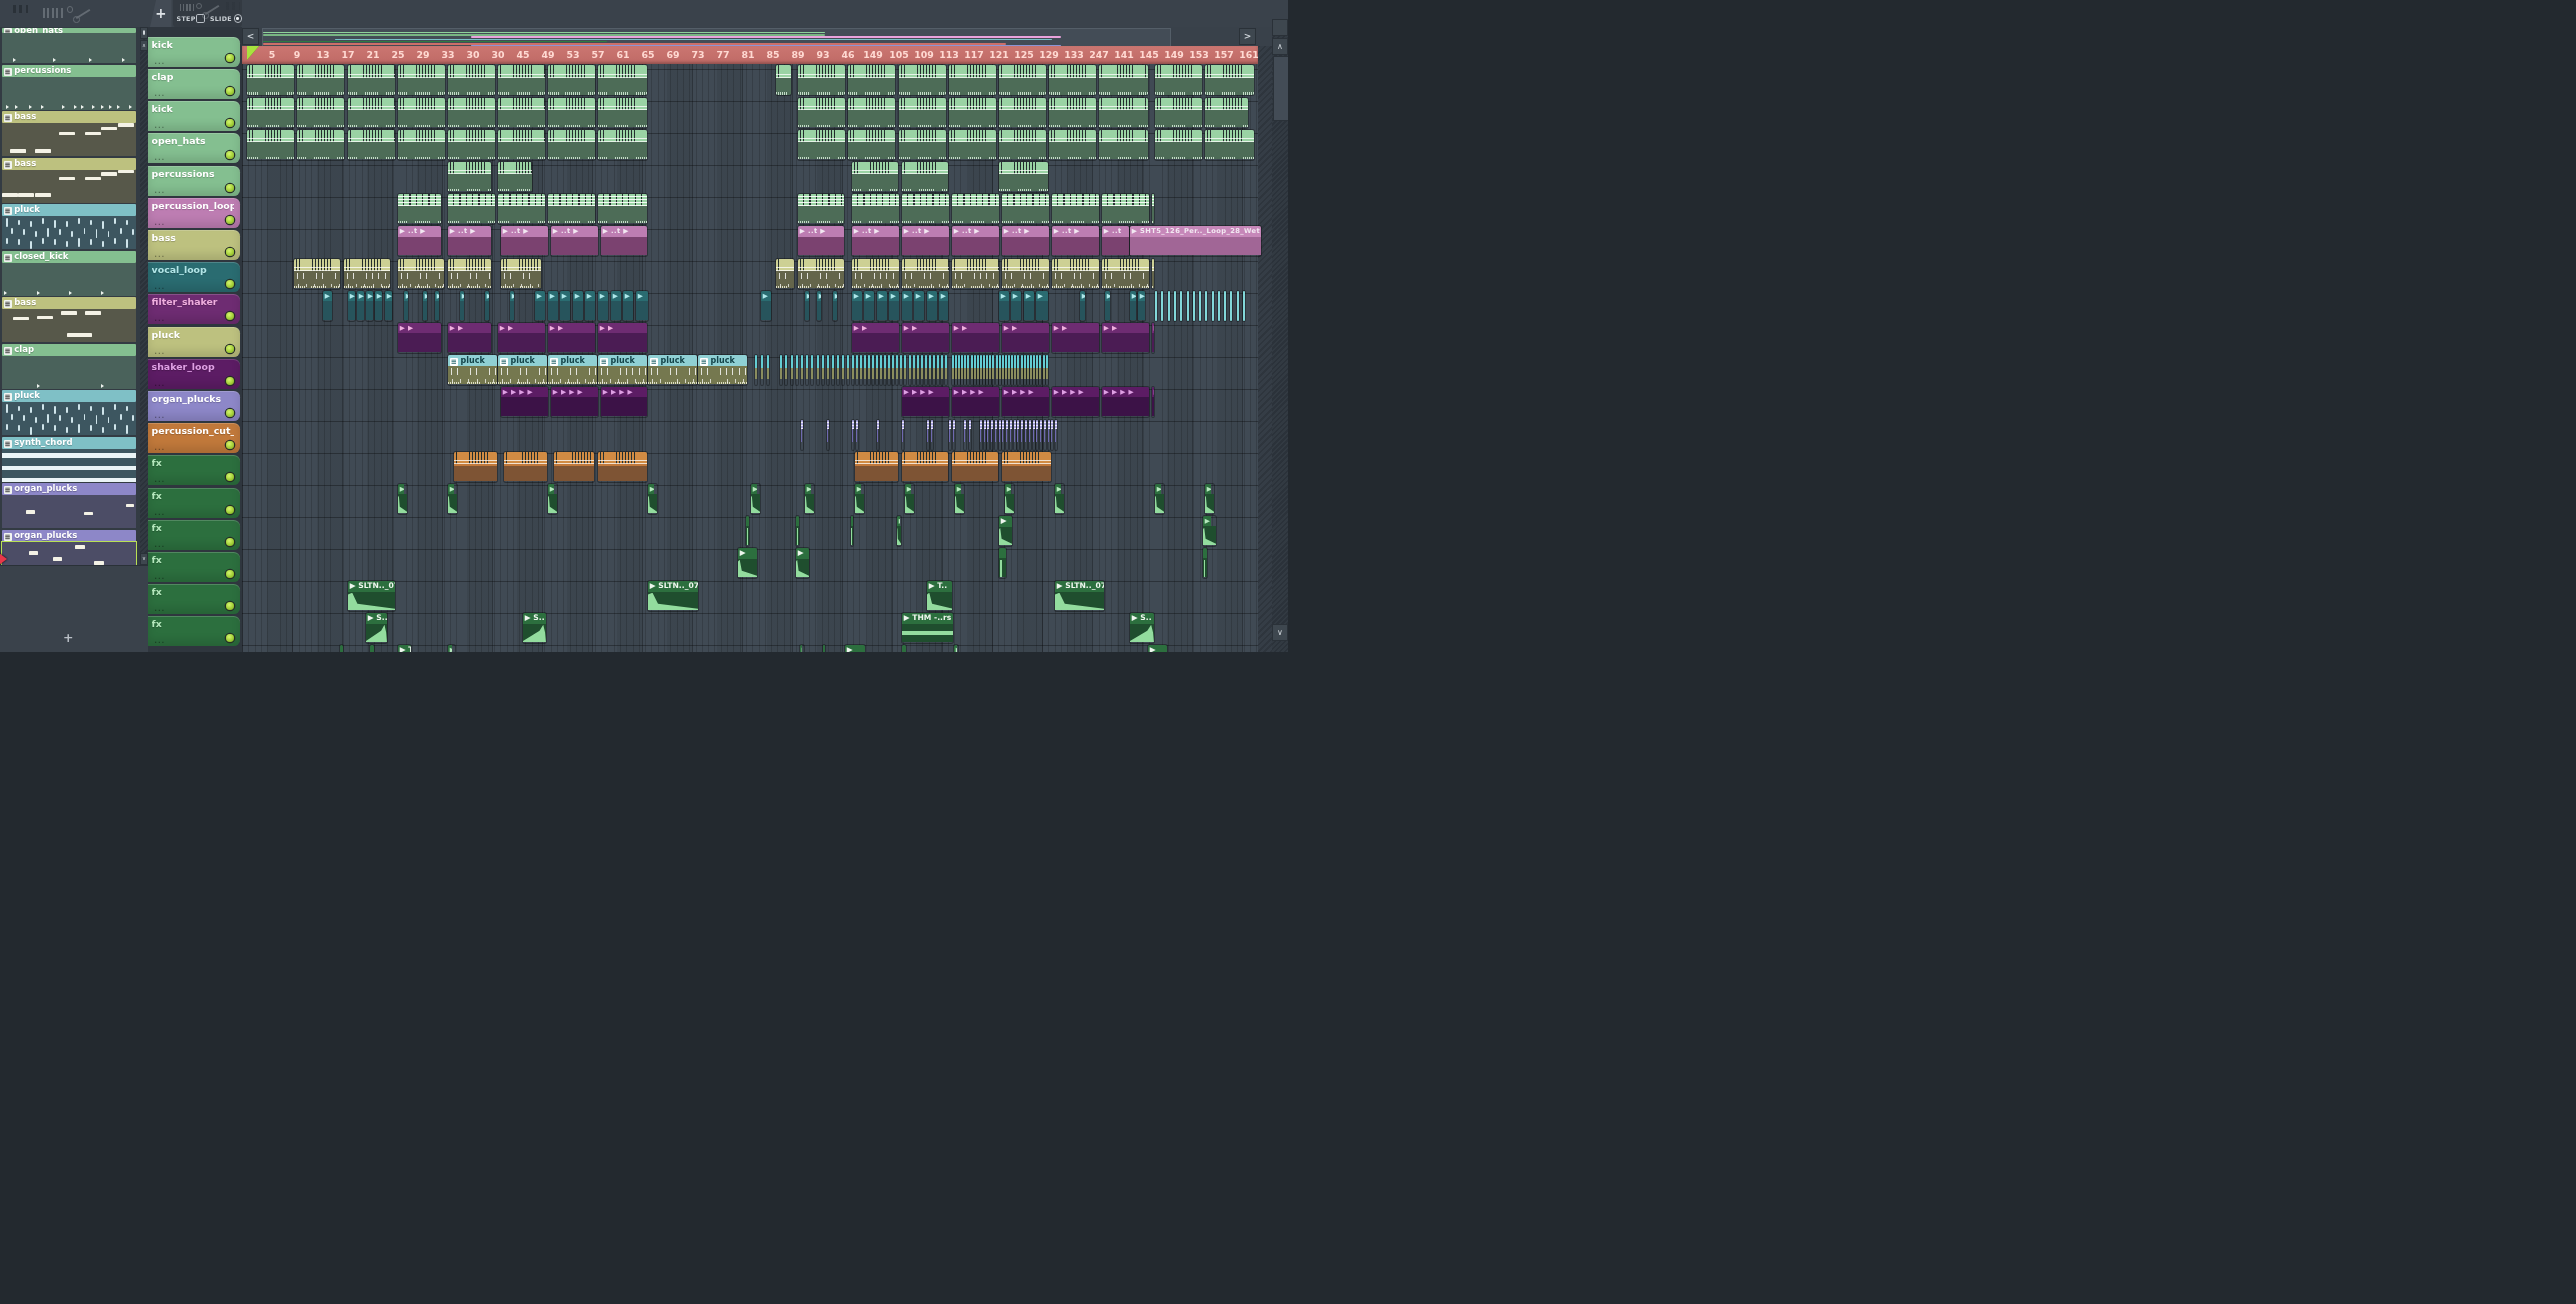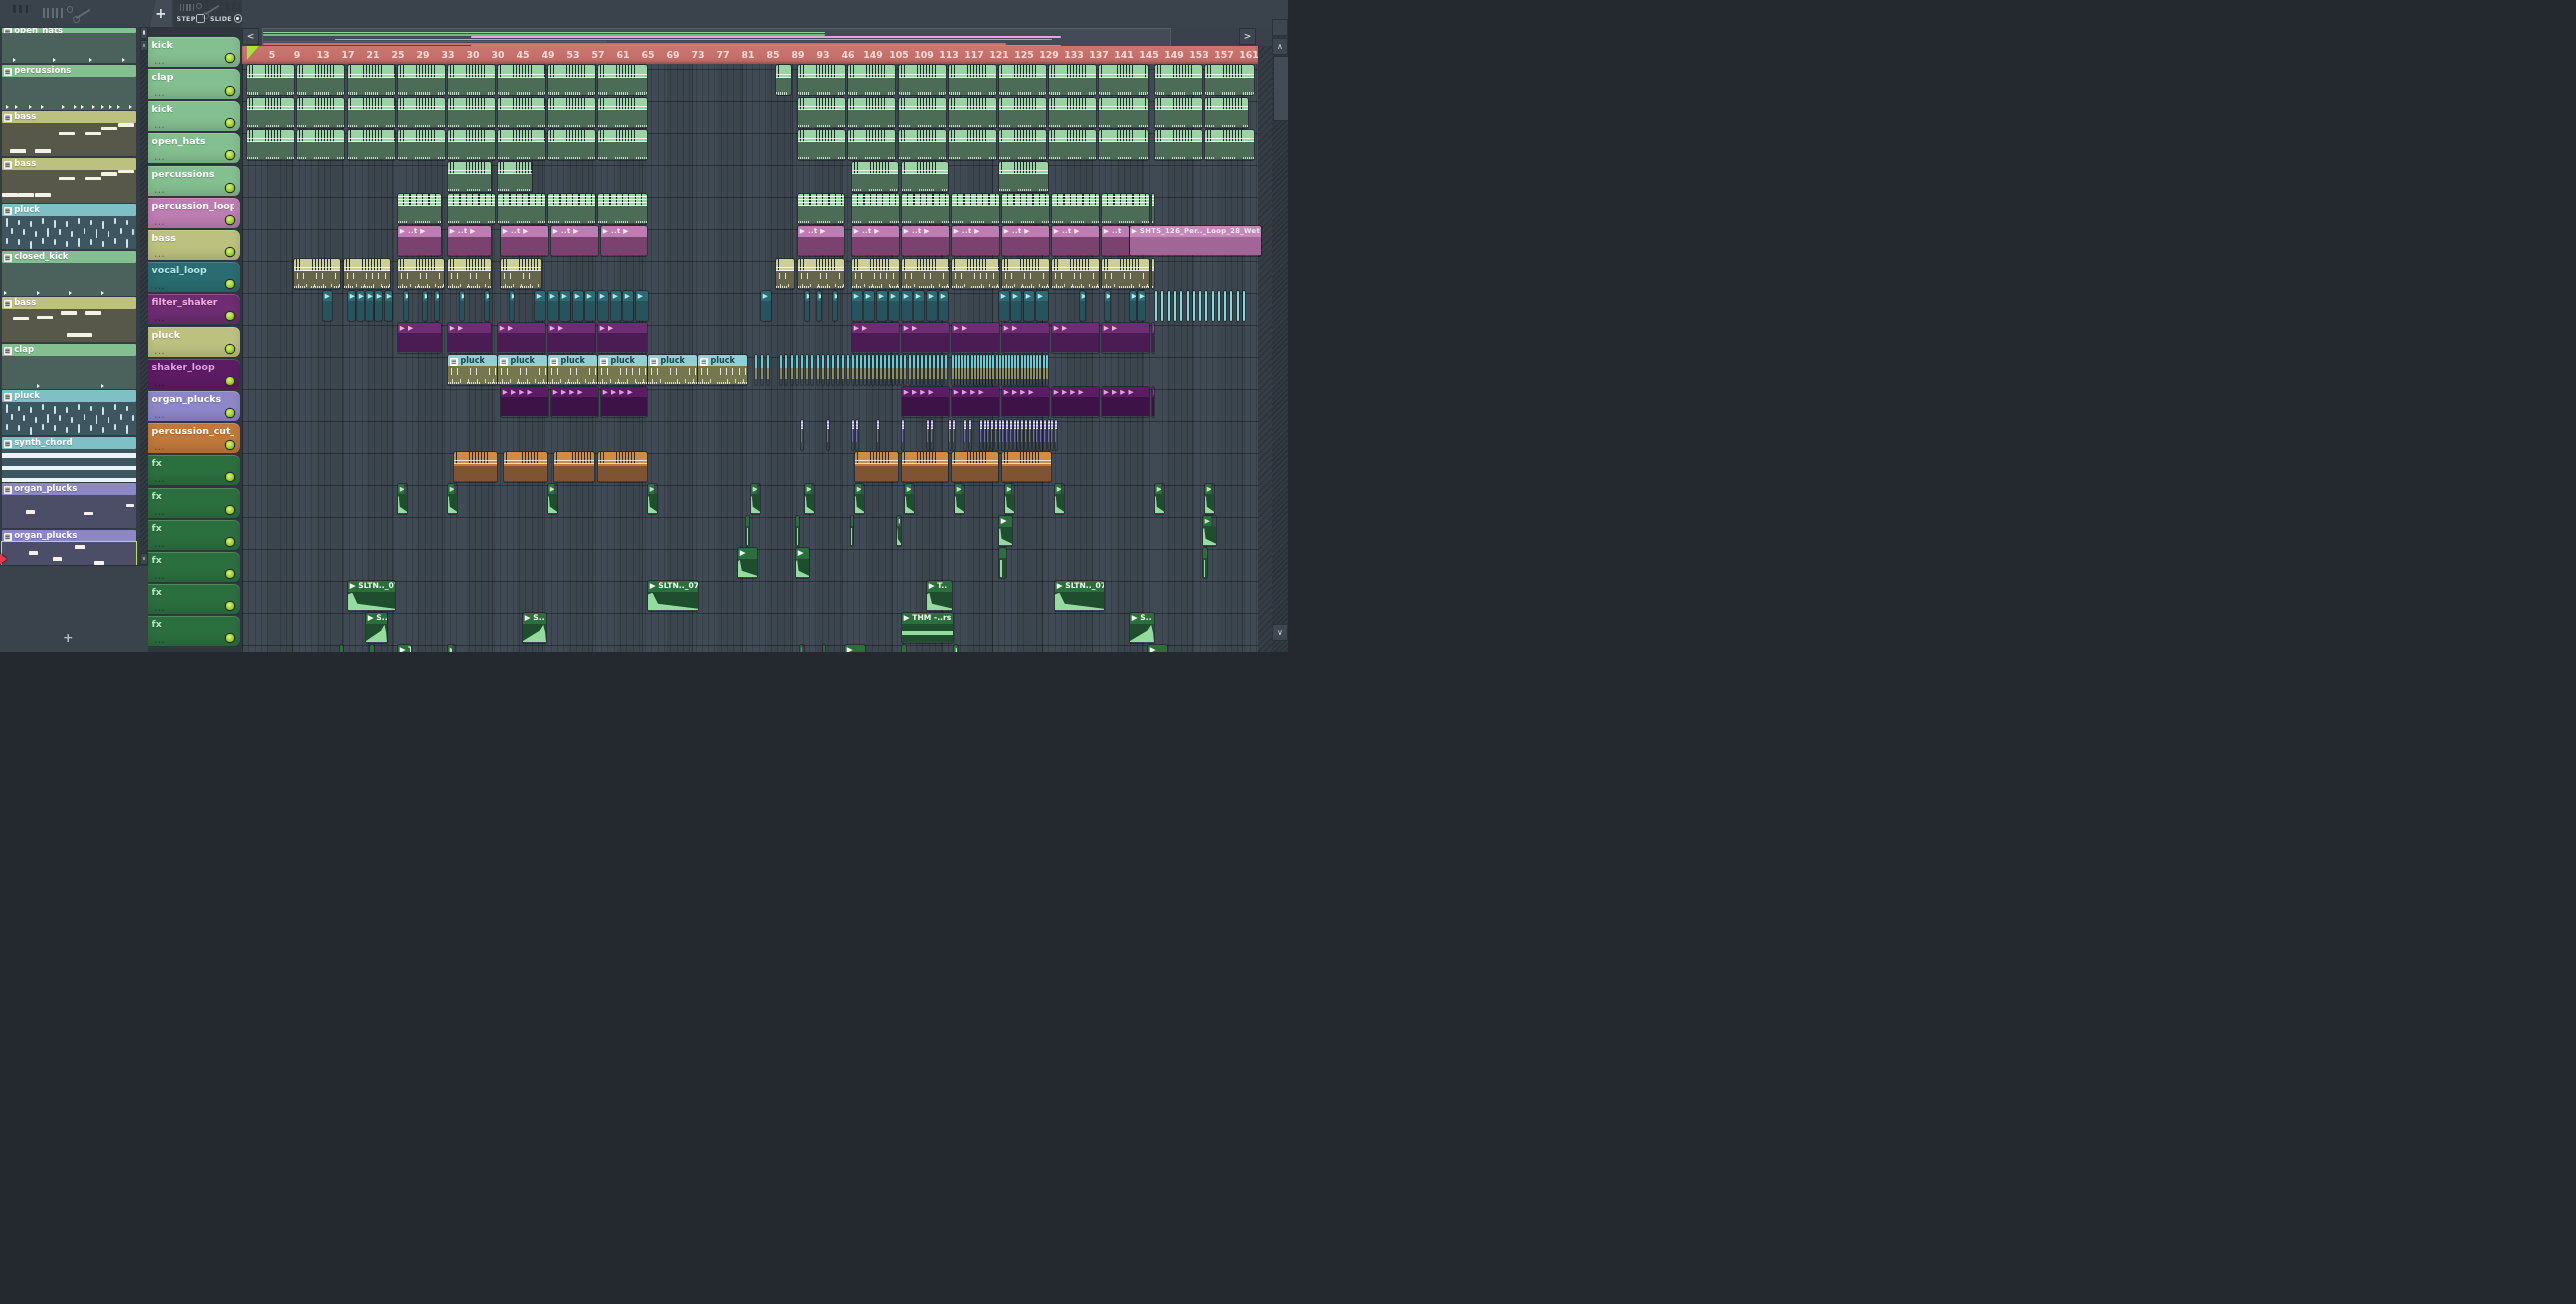--- a/index.html
+++ b/index.html
@@ -452,21 +452,21 @@
         <span class="rnum" style="left: 606px;">46</span>
         <span class="rnum" style="left: 631px;">149</span>
         <span class="rnum" style="left: 657px;">105</span>
         <span class="rnum" style="left: 682px;">109</span>
         <span class="rnum" style="left: 707px;">113</span>
         <span class="rnum" style="left: 732px;">117</span>
         <span class="rnum" style="left: 757px;">121</span>
         <span class="rnum" style="left: 782px;">125</span>
         <span class="rnum" style="left: 807px;">129</span>
         <span class="rnum" style="left: 832px;">133</span>
-        <span class="rnum" style="left: 857px;">137</span>
+        <span class="rnum" style="left: 857px;">247</span>
         <span class="rnum" style="left: 882px;">141</span>
         <span class="rnum" style="left: 907px;">145</span>
         <span class="rnum" style="left: 932px;">149</span>
         <span class="rnum" style="left: 957px;">153</span>
         <span class="rnum" style="left: 982px;">157</span>
         <span class="rnum" style="left: 1007px;">161</span>
       </div>
     <div id="gridend"></div>
     <div id="grid">
         <div class="clip " style="left: 5.4px; width: 47px; top: 1.3px; height: 29.5px;">

